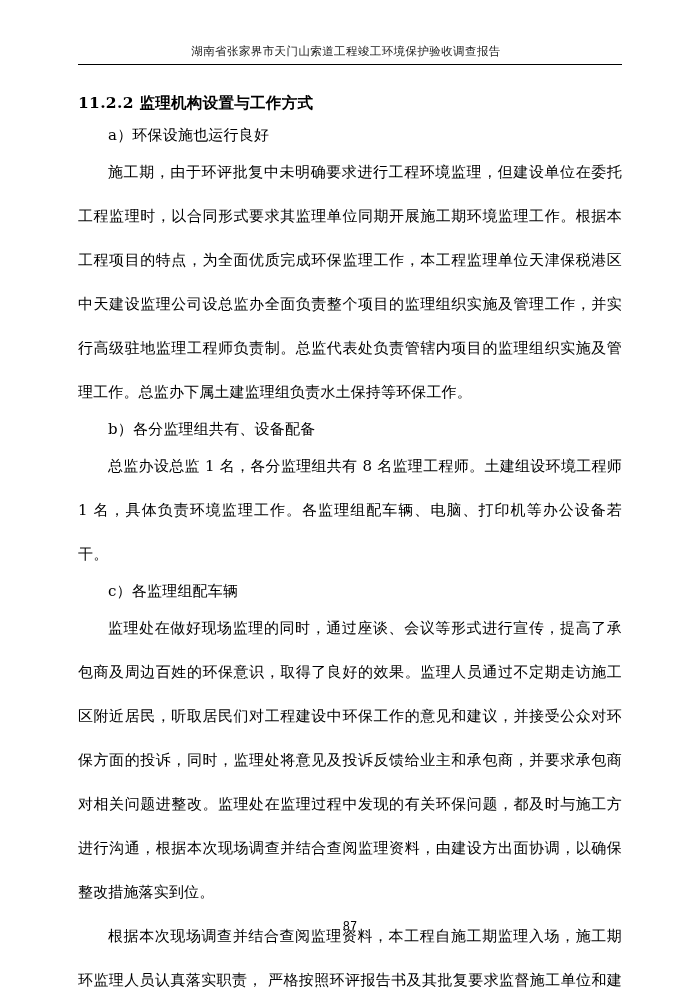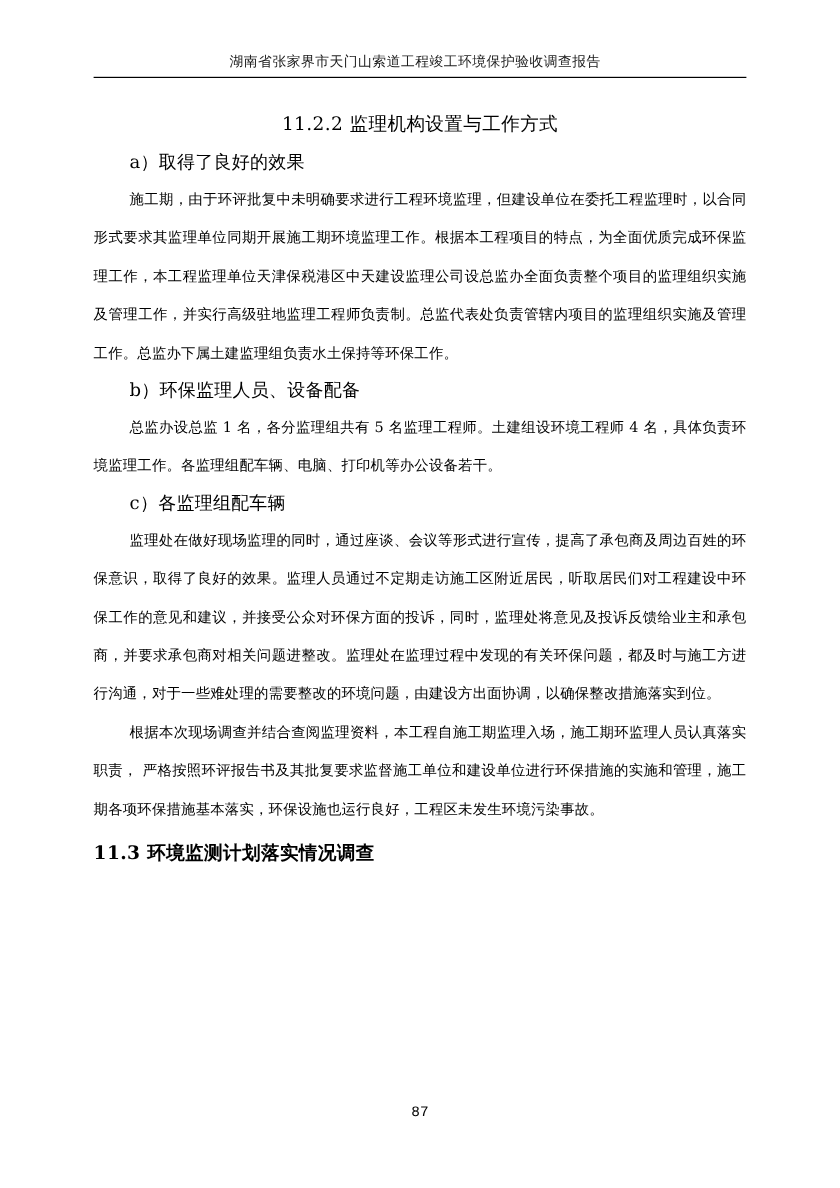--- a/index.html
+++ b/index.html
@@ -43,43 +43,42 @@
   }
   .content {
     position: absolute;
     top: 84px;
     left: 78px;
     width: 544px;
     font-family: "DejaVu Serif", "Liberation Serif", serif;
   }
   .h2 {
     font-size: 15.5px;
-    font-weight: normal;
+    font-weight: bold;
     line-height: 30px;
     margin: 4px 0 2px 0;
     letter-spacing: 0.3px;
-    text-align: center;
   }
   .h3 {
     font-size: 15.5px;
     font-weight: bold;
     line-height: 30px;
     margin: 6px 0 2px 0;
     letter-spacing: 0.3px;
   }
   .sub {
     font-size: 15px;
     line-height: 30px;
     margin: 0;
     text-indent: 30px;
     letter-spacing: 0.2px;
   }
   .para {
-    font-size: 12px;
-    line-height: 32px;
+    font-size: 15px;
+    line-height: 44px;
     margin: 0;
     text-indent: 30px;
     text-align: justify;
     text-justify: inter-ideograph;
     letter-spacing: 0.15px;
   }
   .footer {
     position: absolute;
     top: 920px;
     left: 0;
@@ -95,32 +94,32 @@
 
 <div class="page">
 
   <div class="header">湖南省张家界市天门山索道工程竣工环境保护验收调查报告</div>
   <div class="header-rule"></div>
 
   <div class="content">
 
     <div class="h2">11.2.2 监理机构设置与工作方式</div>
 
-    <div class="sub">a）取得了良好的效果</div>
+    <div class="sub">a）环保设施也运行良好</div>
 
     <p class="para">施工期，由于环评批复中未明确要求进行工程环境监理，但建设单位在委托工程监理时，以合同形式要求其监理单位同期开展施工期环境监理工作。根据本工程项目的特点，为全面优质完成环保监理工作，本工程监理单位天津保税港区中天建设监理公司设总监办全面负责整个项目的监理组织实施及管理工作，并实行高级驻地监理工程师负责制。总监代表处负责管辖内项目的监理组织实施及管理工作。总监办下属土建监理组负责水土保持等环保工作。</p>
 
-    <div class="sub">b）环保监理人员、设备配备</div>
+    <div class="sub">b）各分监理组共有、设备配备</div>
 
-    <p class="para">总监办设总监 1 名，各分监理组共有 5 名监理工程师。土建组设环境工程师 4 名，具体负责环境监理工作。各监理组配车辆、电脑、打印机等办公设备若干。</p>
+    <p class="para">总监办设总监 1 名，各分监理组共有 8 名监理工程师。土建组设环境工程师 1 名，具体负责环境监理工作。各监理组配车辆、电脑、打印机等办公设备若干。</p>
 
     <div class="sub">c）各监理组配车辆</div>
 
 
-    <p class="para">监理处在做好现场监理的同时，通过座谈、会议等形式进行宣传，提高了承包商及周边百姓的环保意识，取得了良好的效果。监理人员通过不定期走访施工区附近居民，听取居民们对工程建设中环保工作的意见和建议，并接受公众对环保方面的投诉，同时，监理处将意见及投诉反馈给业主和承包商，并要求承包商对相关问题进整改。监理处在监理过程中发现的有关环保问题，都及时与施工方进行沟通，对于一些难处理的需要整改的环境问题，由建设方出面协调，以确保整改措施落实到位。</p>
+    <p class="para">监理处在做好现场监理的同时，通过座谈、会议等形式进行宣传，提高了承包商及周边百姓的环保意识，取得了良好的效果。监理人员通过不定期走访施工区附近居民，听取居民们对工程建设中环保工作的意见和建议，并接受公众对环保方面的投诉，同时，监理处将意见及投诉反馈给业主和承包商，并要求承包商对相关问题进整改。监理处在监理过程中发现的有关环保问题，都及时与施工方进行沟通，根据本次现场调查并结合查阅监理资料，由建设方出面协调，以确保整改措施落实到位。</p>
 
 
     <p class="para">根据本次现场调查并结合查阅监理资料，本工程自施工期监理入场，施工期环监理人员认真落实职责， 严格按照环评报告书及其批复要求监督施工单位和建设单位进行环保措施的实施和管理，施工期各项环保措施基本落实，环保设施也运行良好，工程区未发生环境污染事故。</p>
 
     <div class="h3">11.3  环境监测计划落实情况调查</div>
 
   </div>
 
   <div class="footer">87</div>
 

